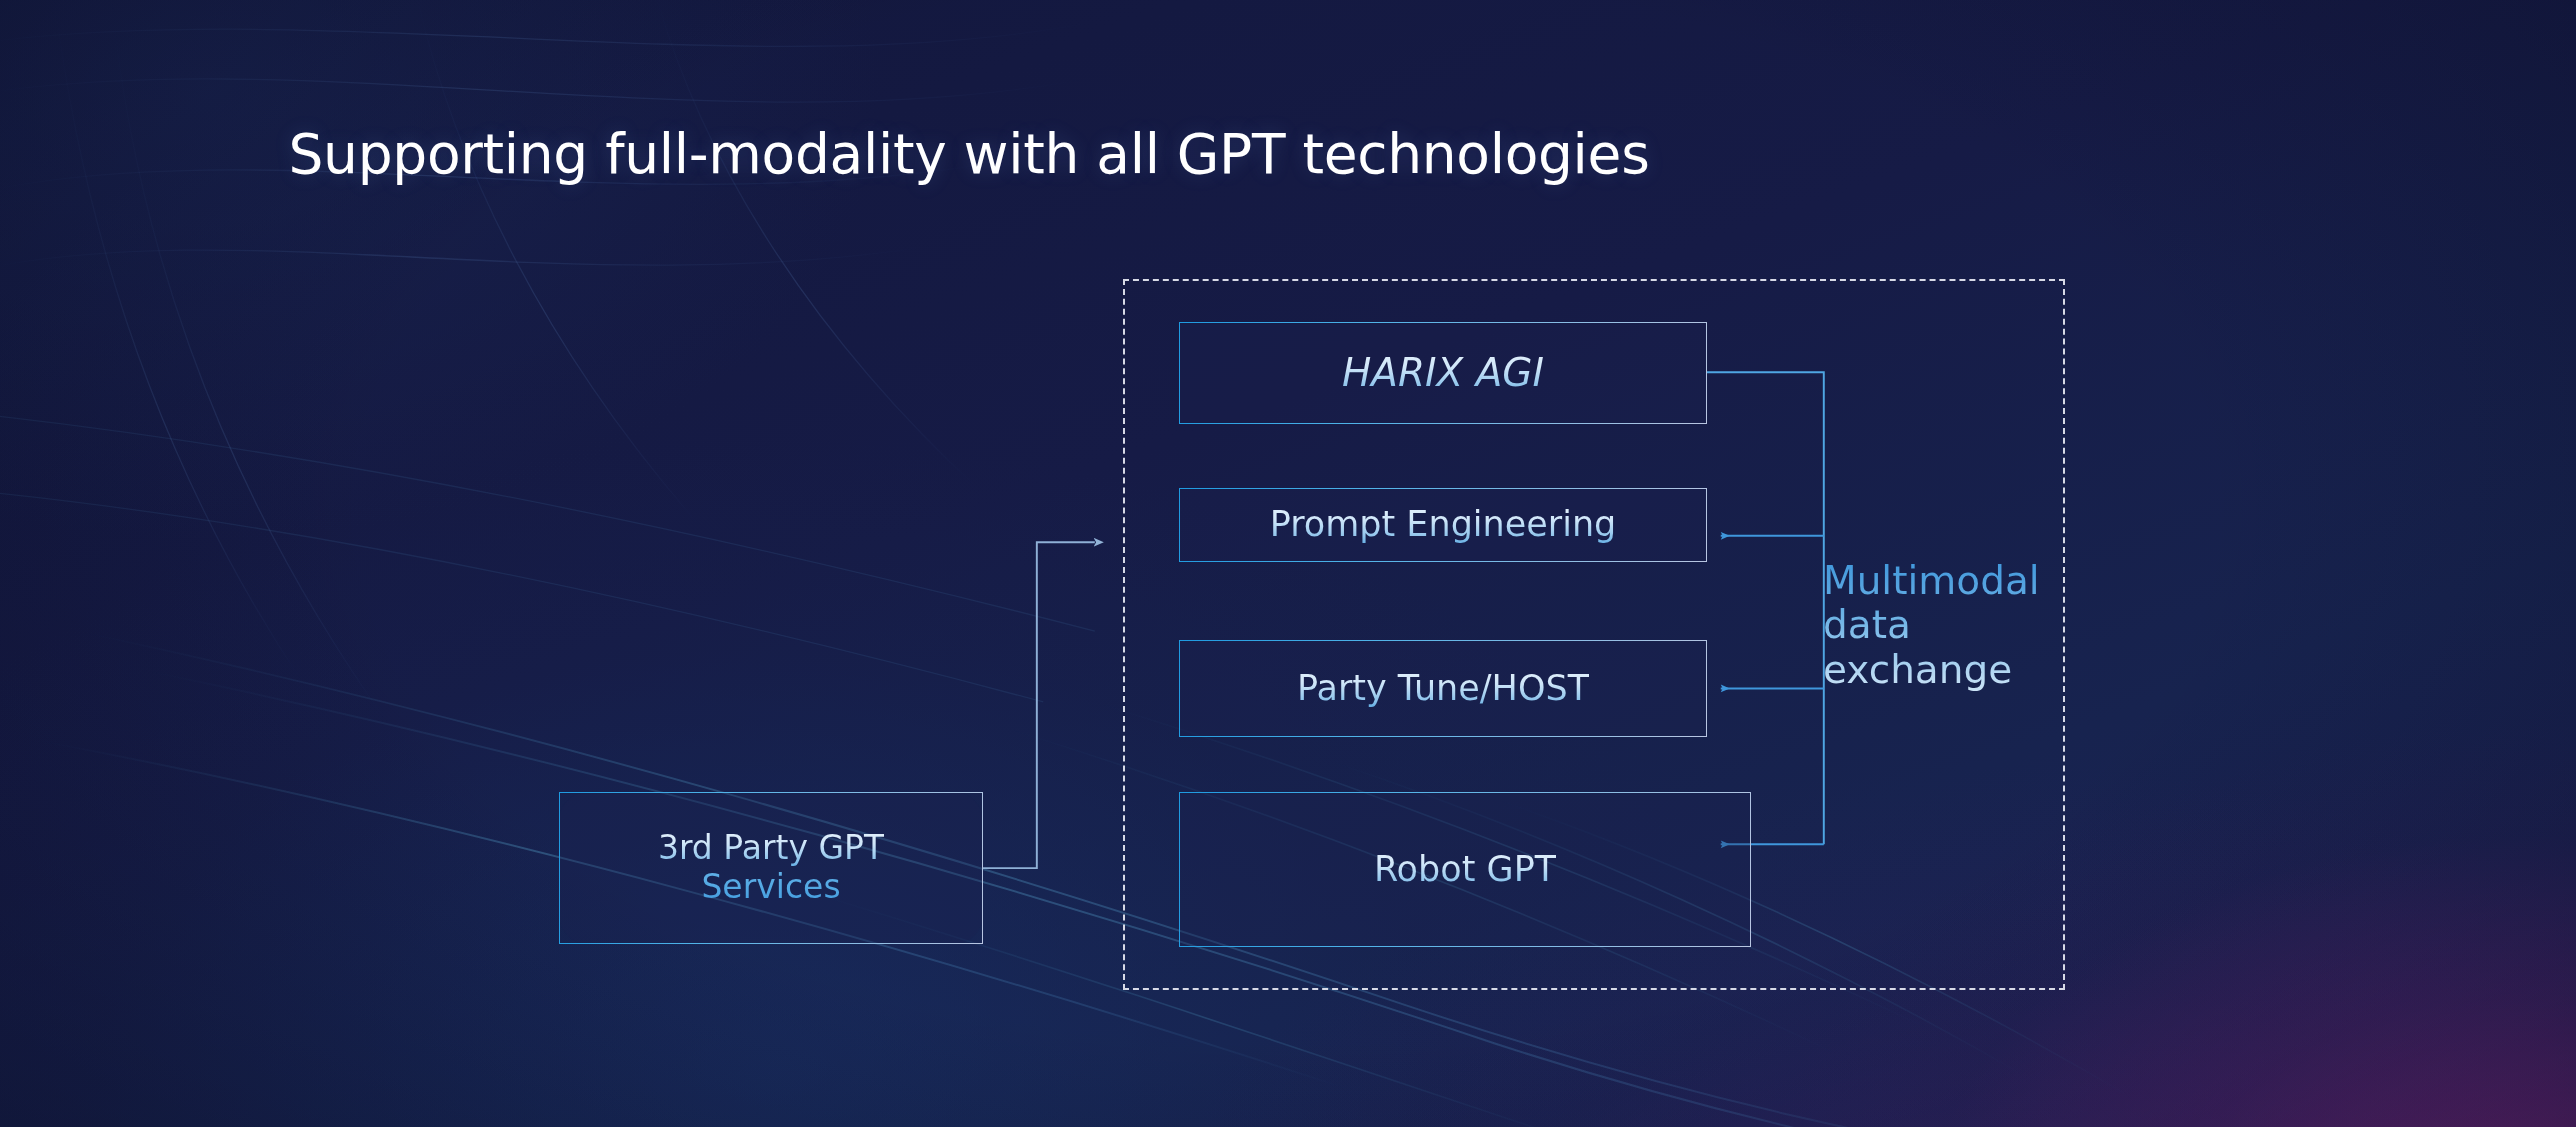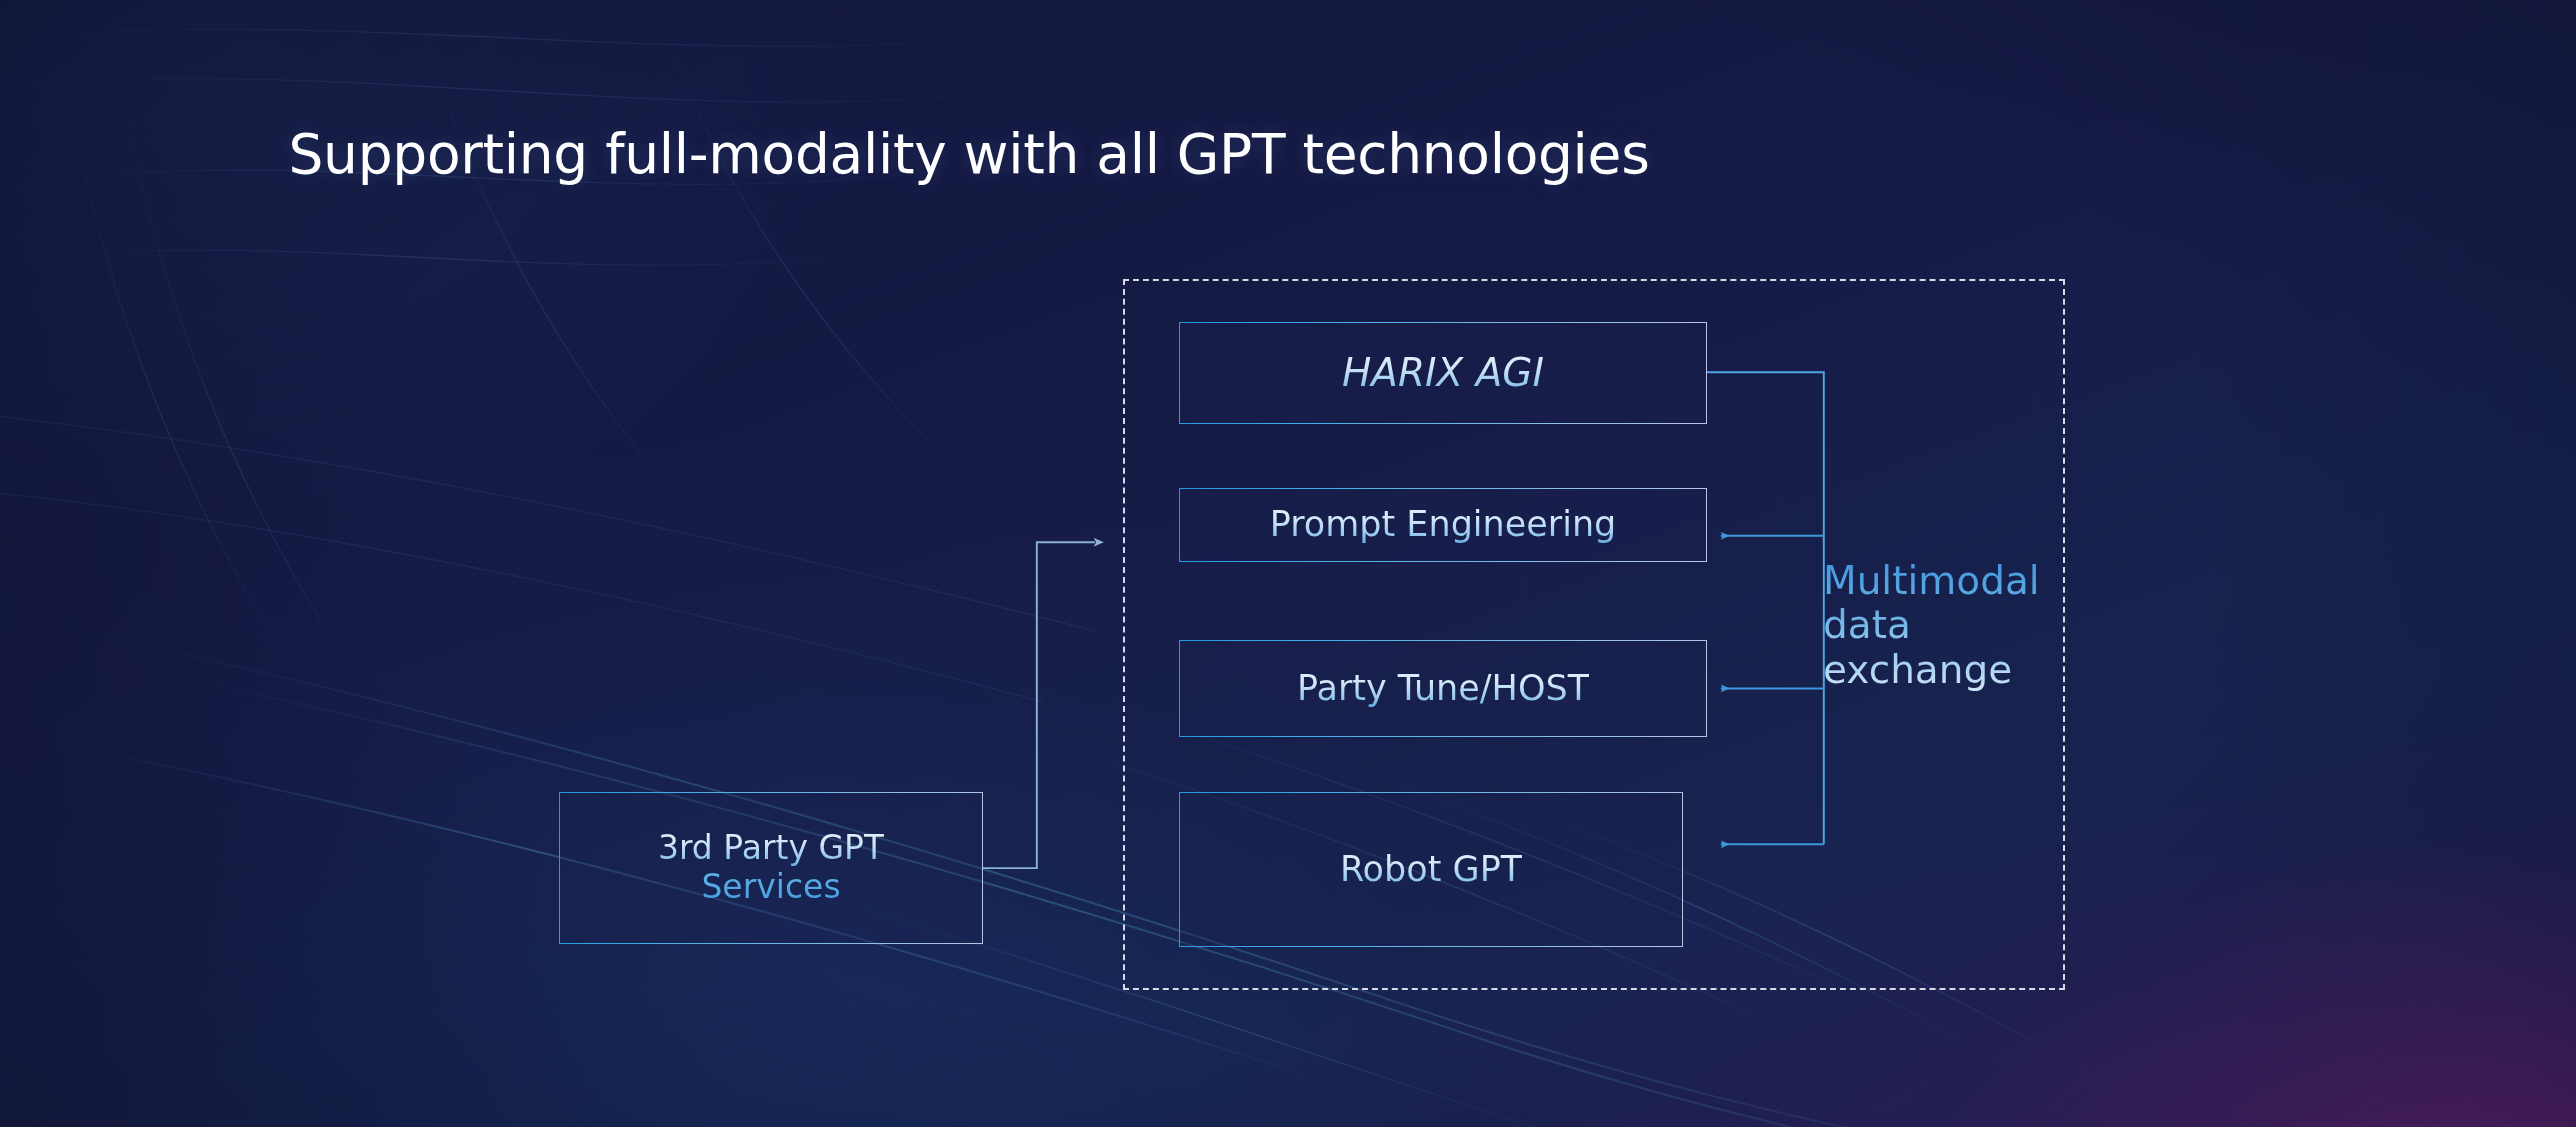--- a/index.html
+++ b/index.html
@@ -73,21 +73,21 @@
     -webkit-text-fill-color: transparent;
     line-height: 1.18;
     white-space: pre-line;
   }
   .n-harix  { left:1179px; top:322px;  width:528px; height:102px; }
   .n-harix  .node-label { font-size: 39px; font-style: italic; }
   .n-prompt { left:1179px; top:488px;  width:528px; height:74px; }
   .n-prompt .node-label { font-size: 35px; }
   .n-finetune { left:1179px; top:640px; width:528px; height:97px; }
   .n-finetune .node-label { font-size: 35px; }
-  .n-robot  { left:1179px; top:792px; width:504px; height:155px; }
+  .n-robot  { left:1179px; top:792px; width:572px; height:155px; }
   .n-robot  .node-label { font-size: 35px; }
 
   .n-third  { left:559px;  top:792px; width:424px; height:152px;
               flex-direction: column; border-radius: 29px; }
   .n-third .node-label { font-size: 33px; }
   .n-third .lbl-2 {
     background: linear-gradient(180deg, #63b2e8 0%, #4fa6e3 60%, #3f97dc 100%);
     -webkit-background-clip: text; background-clip: text;
     color: transparent; -webkit-text-fill-color: transparent;
   }

